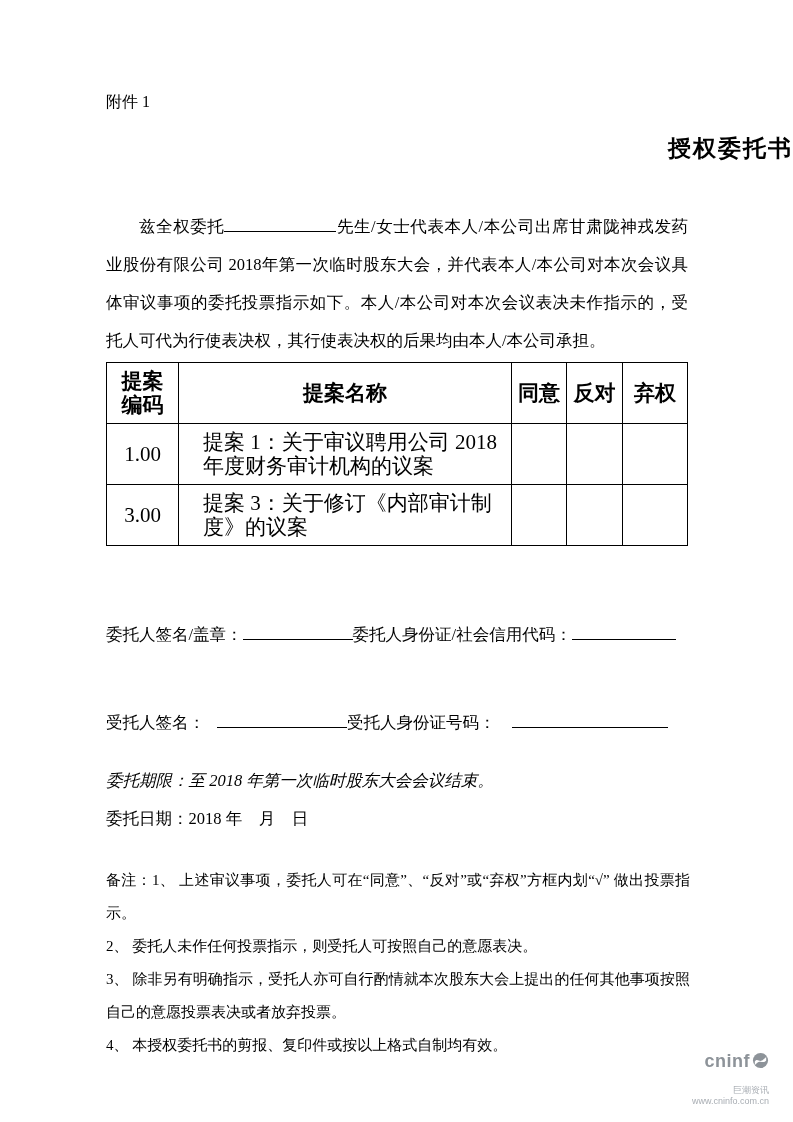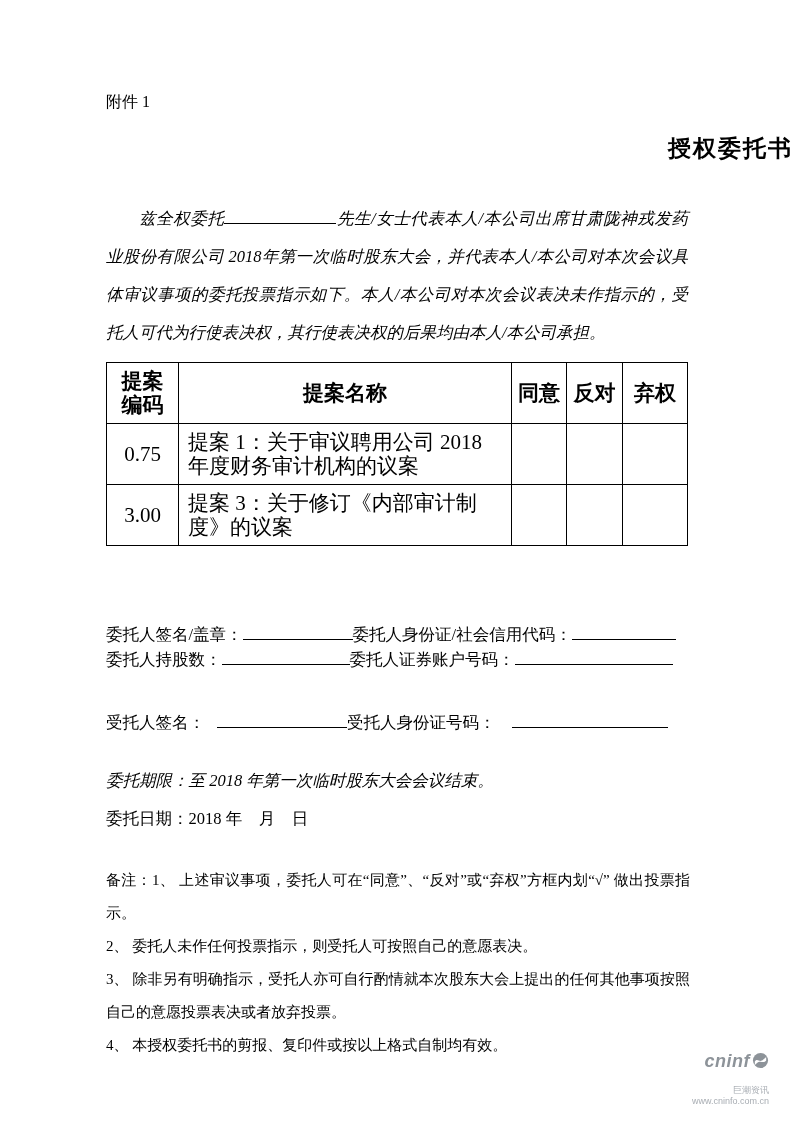--- a/index.html
+++ b/index.html
@@ -16,23 +16,23 @@
   .attachment {
     position: absolute; left: 106px; top: 92px;
     font-size: 16px;
   }
   .title {
     position: absolute; left: 0; right: 0; top: 133px;
     text-align: right;
     font-size: 23px; font-weight: bold; letter-spacing: 2px;
   }
   .body-para {
-    position: absolute; left: 106px; top: 200px; width: 582px;
+    position: absolute; left: 106px; top: 208px; width: 582px;
     font-size: 16.5px; line-height: 38px;
-    text-align: justify; text-indent: 2em; font-style: italic;
+    text-align: justify; text-indent: 2em;
   }
   .blank {
     display: inline-block;
     border-bottom: 1px solid #000;
     height: 1.05em;
     vertical-align: baseline;
   }
   .blank-inline { width: 112px; }
 
   .vote-table {
@@ -44,21 +44,21 @@
     border: 1px solid #000;
     padding: 6px 6px;
     line-height: 24px;
   }
   .vote-table th {
     font-weight: bold; text-align: center;
     height: 42px; vertical-align: middle;
   }
   .vote-table td { vertical-align: middle; }
   .vote-table td.code { text-align: center; height: 52px; }
-  .vote-table td.name { text-align: left; padding-left: 9px; }
+  .vote-table td.name { text-align: left; padding-left: 24px; }
   .vote-table tr.row3 td { height: 42px; }
 
   .sig-row {
     position: absolute; left: 106px; width: 582px;
     font-size: 16.5px; white-space: nowrap;
   }
   .sig-row-1 { top: 585px; margin-top: 38px; }
   .sig-row-2 { top: 648px; }
   .sig-row-3 { top: 711px; }
 
@@ -71,21 +71,21 @@
     text-align: justify;
   }
   .notes p { margin: 0; }
 
   .footer {
     position: absolute; right: 24px; bottom: 16px;
     text-align: right;
     color: #9aa0a6;
     line-height: 1.15;
   }
-  .logo-line { display: flex; align-items: center; justify-content: flex-end; gap: 2px; font-style: italic; }
+  .logo-line { display: flex; align-items: center; justify-content: flex-end; gap: 2px; }
   .logo-text {
     font-family: "Liberation Sans", sans-serif;
     font-size: 18px; font-weight: bold; color: #8d9399;
     letter-spacing: 0.5px;
   }
   .logo-mark { width: 17px; height: 17px; display: inline-block; }
   .brand-cn {
     font-size: 9px; color: #a8adb3; margin-top: 14px;
     font-family: "Liberation Sans", sans-serif;
   }
@@ -117,43 +117,40 @@
       <tr>
         <th>提案编码</th>
         <th>提案名称</th>
         <th>同意</th>
         <th>反对</th>
         <th>弃权</th>
       </tr>
     </thead>
     <tbody>
       <tr class="row1">
-        <td class="code">0.75</td>
+        <td class="code">1.00</td>
         <td class="name">提案 1：关于审议聘用公司 2018 年度财务审计机构的议案</td>
         <td class="vote"></td>
         <td class="vote"></td>
         <td class="vote"></td>
       </tr>
       <tr class="row3">
         <td class="code">3.00</td>
         <td class="name">提案 3：关于修订《内部审计制度》的议案</td>
         <td class="vote"></td>
         <td class="vote"></td>
         <td class="vote"></td>
       </tr>
     </tbody>
   </table>
 
   <div class="sig-row sig-row-1">
     <span>委托人签名/盖章：</span><span class="blank" style="width:110px"></span><span>委托人身份证/社会信用代码：</span><span class="blank" style="width:104px"></span>
   </div>
 
-  <div class="sig-row sig-row-2">
-    <span>委托人持股数：</span><span class="blank" style="width:128px"></span><span>委托人证券账户号码：</span><span class="blank" style="width:158px"></span>
-  </div>
 
   <div class="sig-row sig-row-3">
     <span>受托人签名：</span><span class="blank" style="width:130px; margin-left:12px"></span><span>受托人身份证号码：</span><span class="blank" style="width:156px; margin-left:16px"></span>
   </div>
 
   <div class="period-line">委托期限：至 2018 年第一次临时股东大会会议结束。</div>
   <div class="date-line">委托日期：2018 年    月    日</div>
 
   <div class="notes">
     <p>备注：1、 上述审议事项，委托人可在“同意”、“反对”或“弃权”方框内划“√” 做出投票指示。</p>

